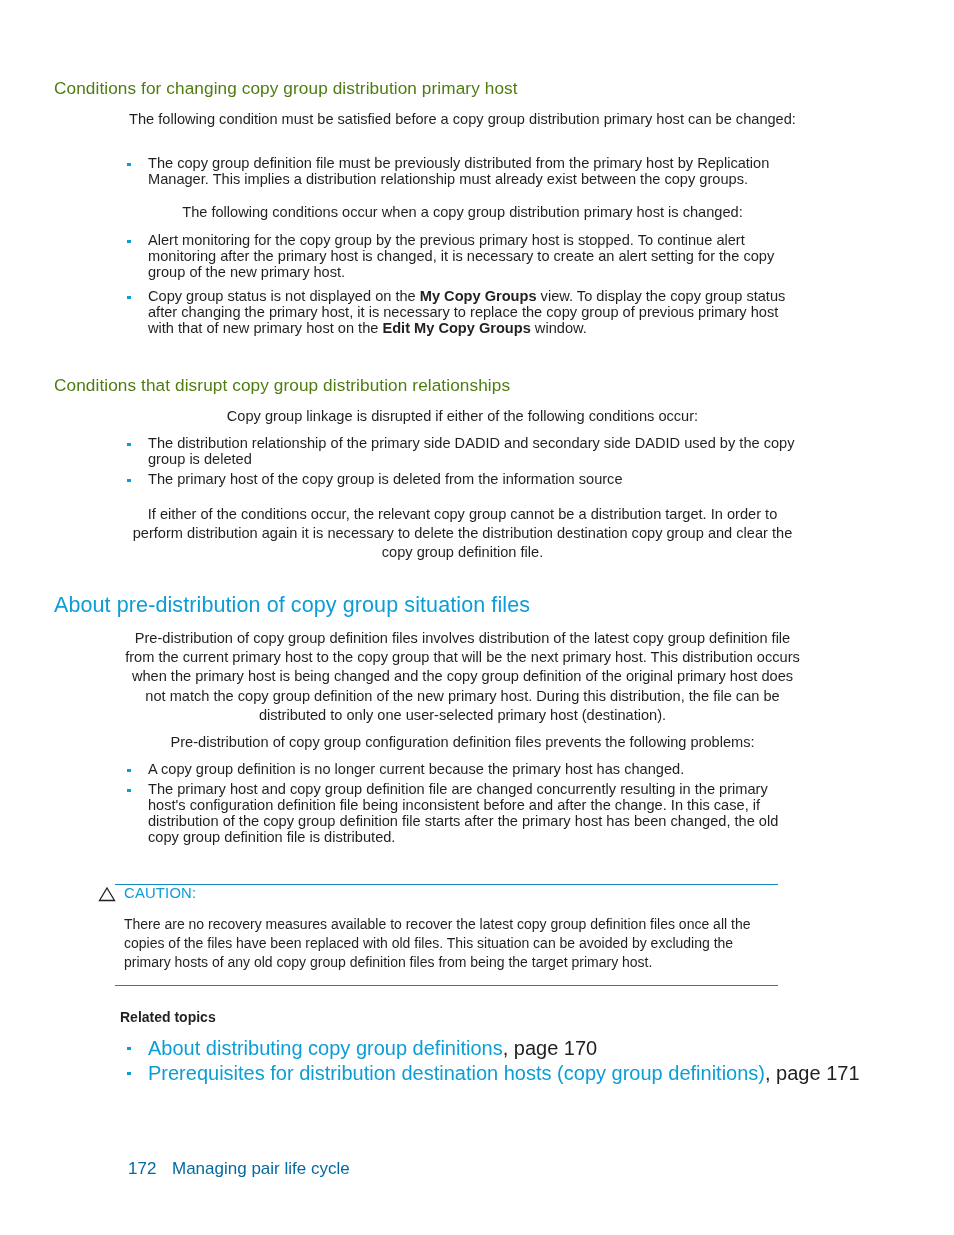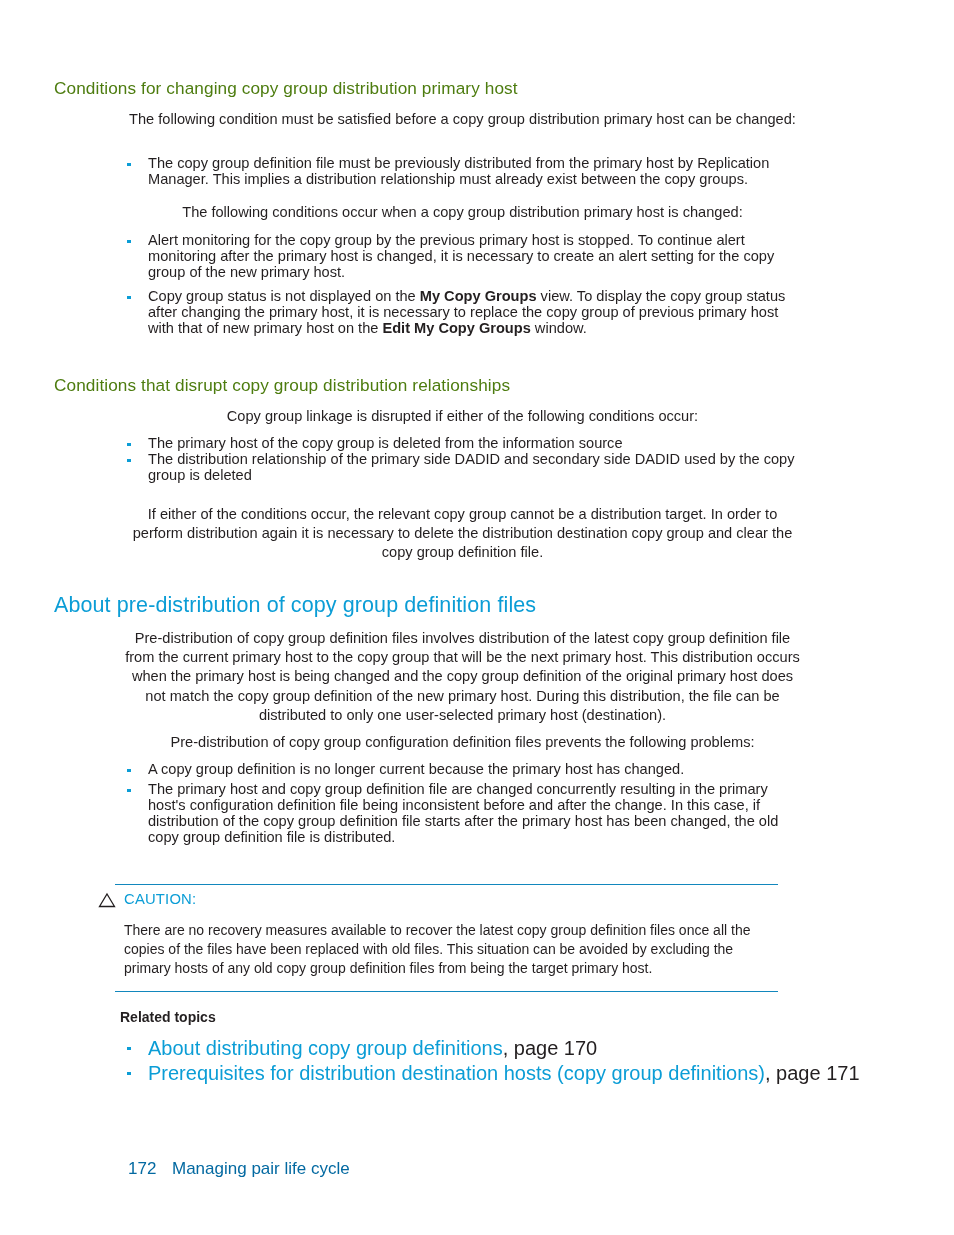--- a/index.html
+++ b/index.html
@@ -89,21 +89,20 @@
   }
   .rule {
     height: 0;
     border-top: 1.6px solid #1287bd;
     margin-left: 17px;
     width: 663px;
   }
   .caution-head {
     position: relative;
     height: 22px;
-    margin-top: 6px;
   }
   .tri-svg { position: absolute; left: 0px; top: 1px; }
   .caution-label {
     position: absolute;
     left: 26px;
     top: 0px;
     font-size: 14.8px;
     color: #0b9dd6;
     letter-spacing: 0.2px;
   }
@@ -184,33 +183,33 @@
       <span class="bullet-dot"></span>
       <span class="rich"><span>Copy group status is not displayed on the </span><span class="bold">My Copy Groups</span><span> view. To display the copy group status after changing the primary host, it is necessary to replace the copy group of previous primary host with that of new primary host on the </span><span class="bold">Edit My Copy Groups</span><span> window.</span></span>
     </div>
   </div>
 
   <div class="h3" style="top:375px">Conditions that disrupt copy group distribution relationships</div>
 
   <div class="para" style="top:407px">Copy group linkage is disrupted if either of the following conditions occur:</div>
 
   <div class="bullets" style="top:435px">
+    <div class="bullet-item" style="margin-bottom:4px">
+      <span class="bullet-dot"></span>
+      <span>The distribution relationship of the primary side DADID and secondary side DADID used by the copy group is deleted</span>
+    </div>
     <div class="bullet-item">
       <span class="bullet-dot"></span>
       <span>The primary host of the copy group is deleted from the information source</span>
     </div>
-    <div class="bullet-item" style="margin-bottom:4px">
-      <span class="bullet-dot"></span>
-      <span>The distribution relationship of the primary side DADID and secondary side DADID used by the copy group is deleted</span>
-    </div>
   </div>
 
   <div class="para" style="top:505px">If either of the conditions occur, the relevant copy group cannot be a distribution target. In order to perform distribution again it is necessary to delete the distribution destination copy group and clear the copy group definition file.</div>
 
-  <div class="h2" style="top:593px">About pre-distribution of copy group definition files</div>
+  <div class="h2" style="top:593px">About pre-distribution of copy group situation files</div>
 
   <div class="para" style="top:629px">Pre-distribution of copy group definition files involves distribution of the latest copy group definition file from the current primary host to the copy group that will be the next primary host. This distribution occurs when the primary host is being changed and the copy group definition of the original primary host does not match the copy group definition of the new primary host. During this distribution, the file can be distributed to only one user-selected primary host (destination).</div>
 
   <div class="para" style="top:733px">Pre-distribution of copy group configuration definition files prevents the following problems:</div>
 
   <div class="bullets" style="top:761px">
     <div class="bullet-item" style="margin-bottom:4px">
       <span class="bullet-dot"></span>
       <span>A copy group definition is no longer current because the primary host has changed.</span>
     </div>

